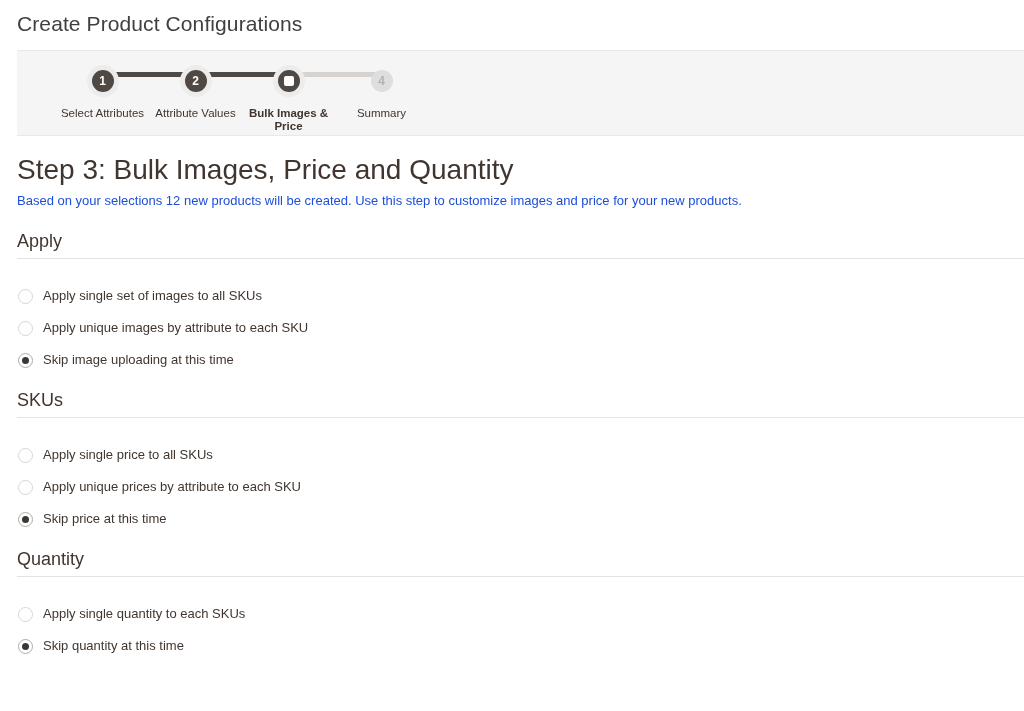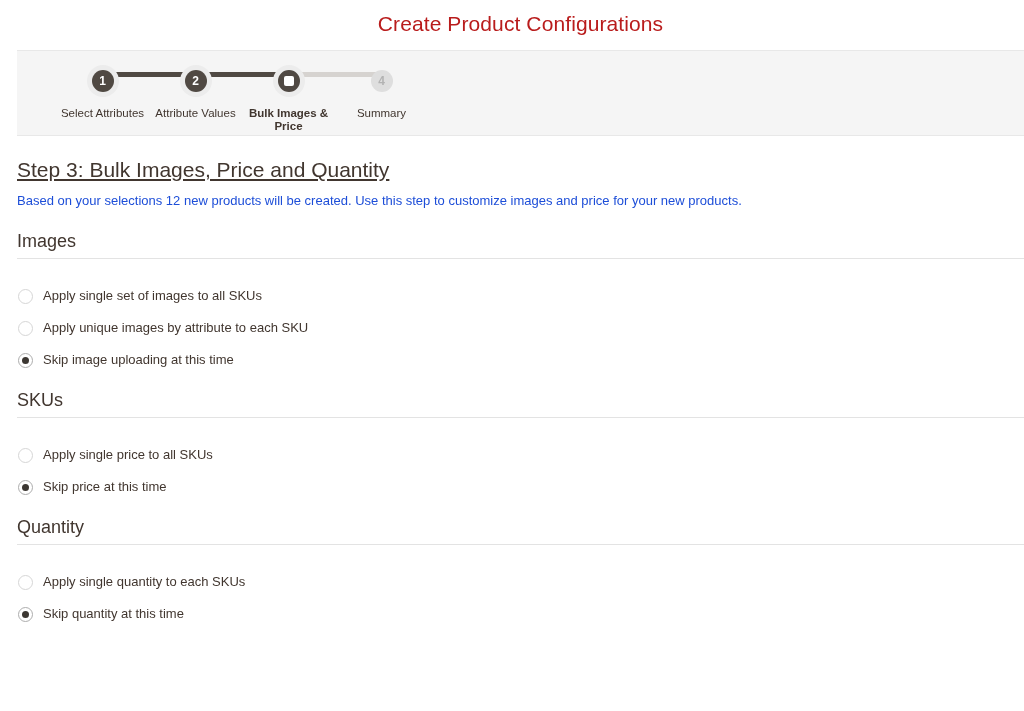--- a/index.html
+++ b/index.html
@@ -14,26 +14,25 @@
     color: #41362f;
     -webkit-font-smoothing: antialiased;
     overflow: hidden;
     position: relative;
   }
 
   
   .page-title {
     font-size: 21px;
     font-weight: 400;
-    color: #b91c1c;
+    color: #404040;
     padding: 11px 0 0 17px;
     margin: 0;
     line-height: 26px;
     letter-spacing: 0.1px;
-    text-align: center;
   }
 
   
   .steps-panel {
     margin: 13px 0 0 17px;
     background: #f5f5f5;
     border-top: 1px solid #e8e8e8;
     border-bottom: 1px solid #e8e8e8;
     height: 84px;
     position: relative;
@@ -129,26 +128,25 @@
     color: #41362f;
     font-weight: 400;
   }
   .step.active .step-label { font-weight: 700; }
 
   
   .content {
     padding: 0 0 0 17px;
   }
   .step-heading {
-    font-size: 21px;
+    font-size: 28px;
     font-weight: 400;
     color: #41362f;
     margin: 20px 0 0 0;
     line-height: 27px;
-    text-decoration: underline;
   }
   .step-desc {
     font-size: 13px;
     color: #1d4ed8;
     margin: 9px 0 0 0;
     line-height: 17px;
   }
 
   .section { margin-top: 21px; }
   .section-title {
@@ -219,21 +217,21 @@
       </div>
   </div>
 </div>
 
 <div class="content">
   <h2 class="step-heading">Step 3: Bulk Images, Price and Quantity</h2>
   <p class="step-desc">Based on your selections 12 new products will be created. Use this step to customize images and price for your new products.</p>
 
   <div id="sections-host">
       <div class="section">
-        <h3 class="section-title">Images</h3>
+        <h3 class="section-title">Apply</h3>
         <div class="section-rule"></div>
         <div class="options">
           <label class="option-row">
             <span class="radio"></span>
             <span class="option-label">Apply single set of images to all SKUs</span>
           </label>
           <label class="option-row">
             <span class="radio"></span>
             <span class="option-label">Apply unique images by attribute to each SKU</span>
           </label>
@@ -245,20 +243,24 @@
       </div>
       <div class="section">
         <h3 class="section-title">SKUs</h3>
         <div class="section-rule"></div>
         <div class="options">
           <label class="option-row">
             <span class="radio"></span>
             <span class="option-label">Apply single price to all SKUs</span>
           </label>
           <label class="option-row">
+            <span class="radio"></span>
+            <span class="option-label">Apply unique prices by attribute to each SKU</span>
+          </label>
+          <label class="option-row">
             <span class="radio checked"></span>
             <span class="option-label">Skip price at this time</span>
           </label>
         </div>
       </div>
       <div class="section">
         <h3 class="section-title">Quantity</h3>
         <div class="section-rule"></div>
         <div class="options">
           <label class="option-row">

